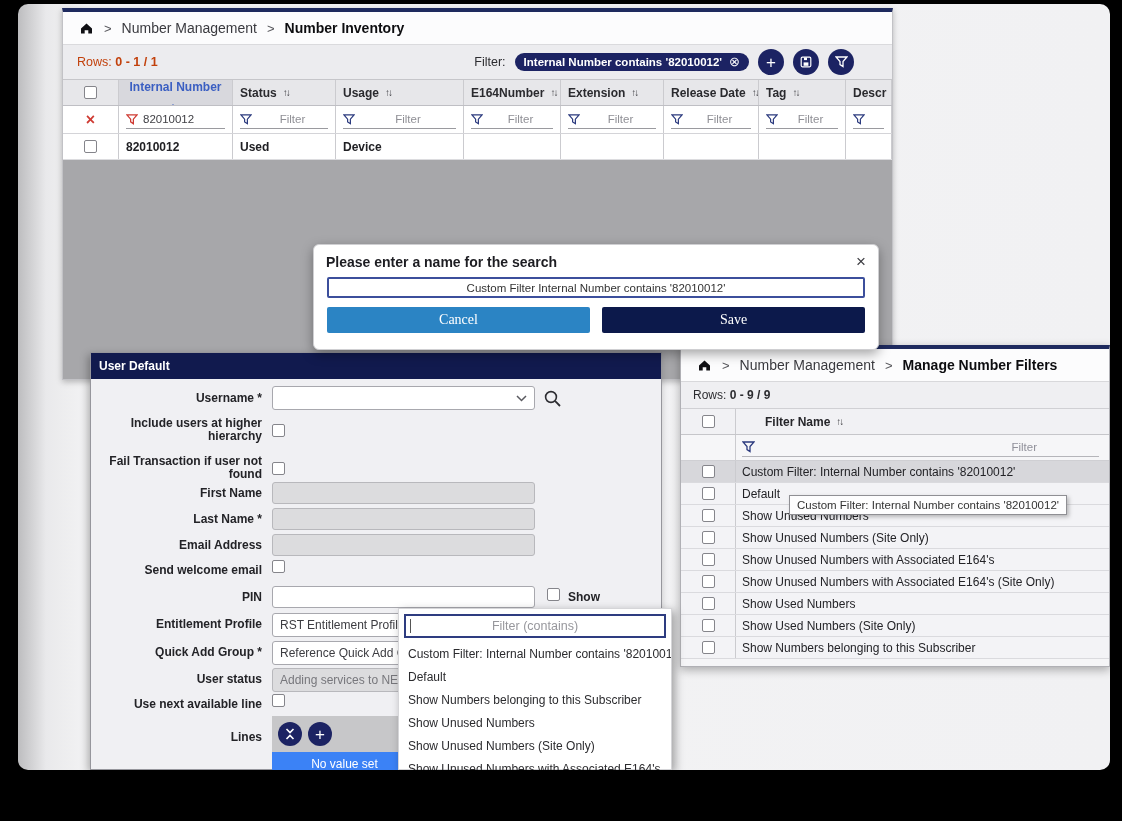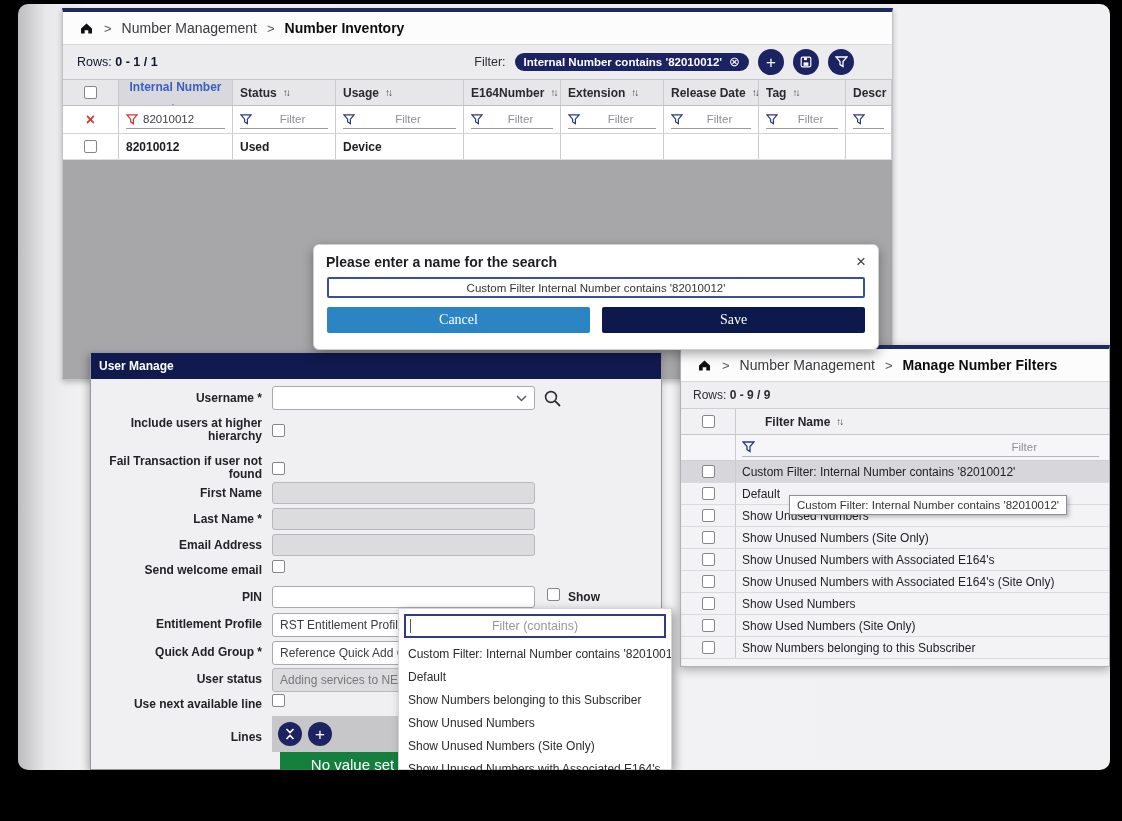--- a/index.html
+++ b/index.html
@@ -18,21 +18,21 @@
   .sorticon { font-size:10px; color:#3b3b40; letter-spacing:-2px; }
   svg { display:block; }
 
   
   .win-top { position:absolute; left:44px; top:4px; width:831px; height:372px; z-index:10;
              background:#fff; border:1px solid #c2c2c6; border-top:4px solid #1e2a5e;
              box-shadow:0 2px 6px rgba(0,0,0,.25); display:flex; flex-direction:column; }
   .win-top .crumb { height:32px; }
   .toolbar { height:36px; background:#ececef; border-top:1px solid #dadadd; border-bottom:1px solid #c6c6ca;
              display:flex; align-items:center; justify-content:space-between; padding:0 14px; }
-  .rowsinfo { font-size:12.5px; color:#0f172a; }
+  .rowsinfo { font-size:12.5px; color:#c2410c; }
   .rowsinfo b { font-weight:bold; }
   .filtergroup { display:flex; align-items:center; gap:9px; margin-right:24px; }
   .filtergroup .flabel { font-size:12.5px; color:#2c2c30; }
   .pill { background:#1c2363; color:#fff; border-radius:12px; font-size:11.5px; font-weight:bold;
           padding:3px 9px; display:flex; align-items:center; gap:7px; }
   .pill .x { font-size:13px; font-weight:normal; line-height:10px; }
   .cbtn { width:26px; height:26px; border-radius:50%; background:#1c2363; color:#fff;
           display:flex; align-items:center; justify-content:center; border:none; }
   .cbtn.plus { font-size:17px; line-height:17px; }
   .tgrid { display:grid; grid-template-columns:56px 114px 103px 128px 97px 103px 95px 87px 1fr; }
@@ -75,22 +75,22 @@
   .ud .udbody { position:relative; height:392px; }
   .udlabel { position:absolute; left:8px; width:163px; text-align:right; font-size:12px; font-weight:bold; color:#232327; line-height:13px; }
   .fld { position:absolute; left:181px; width:263px; background:#fff; border:1px solid #a8a8ae; border-radius:3px;
          height:24px; display:flex; align-items:center; padding:0 7px; font-size:12px; color:#3c3c41; }
   .fld.dis { background:#dcdcde; border-color:#b8b8bc; color:#77777c; }
   .fld .chev { margin-left:auto; }
   .pinrow { height:22px; }
   .lines-bar { position:absolute; left:181px; top:337px; width:145px; height:36px; background:#c7c7c9;
                display:flex; align-items:center; gap:6px; padding:0 6px; }
   .lines-bar .cbtn { width:24px; height:24px; }
-  .novalue { position:absolute; left:189px; top:373px; width:145px; height:24px; background:#15803d;
-             color:#fff; font-size:15px; display:flex; align-items:center; justify-content:center; }
+  .novalue { position:absolute; left:181px; top:373px; width:145px; height:24px; background:#3b82f6;
+             color:#fff; font-size:12px; display:flex; align-items:center; justify-content:center; }
 
   
   .dd { position:absolute; left:380px; top:604px; width:274px; height:162px; z-index:60;
         background:#fff; box-shadow:3px 3px 9px rgba(0,0,0,.35); border:1px solid #d5d5d8; }
   .dd input { position:absolute; left:5px; top:5px; width:262px; height:24px; border:2px solid #2e3c80;
               text-align:center; font-size:12.5px; color:#333; font-family:"Liberation Sans",sans-serif; }
   .dd input::placeholder { color:#97979c; }
   .dd .caret { position:absolute; left:11px; top:10px; width:1px; height:14px; background:#555; }
   .dd ul { position:absolute; top:34px; left:0; right:0; list-style:none; }
   .dd li { height:23px; line-height:23px; padding-left:9px; font-size:12px; color:#2b2b2e;
@@ -315,21 +315,21 @@
       <button class="dclose">×</button>
     </div>
     <input type="text" value="Custom Filter Internal Number contains '82010012'" style="">
     <div class="btnrow">
       <button class="btn-cancel">Cancel</button>
       <button class="btn-save">Save</button>
     </div>
   </div>
 
   <div class="ud">
-    <div class="udhead">User Manage</div>
+    <div class="udhead">User Default</div>
     <div class="udbody">
 
       <div class="udlabel" style="top:13px">Username *</div>
       <div class="fld" style="top:7px">
         <span></span>
         <span class="chev">
             <svg width="11" height="7" viewBox="0 0 11 7">
               <polyline points="1,1 5.5,5.5 10,1" fill="none" stroke="#5a5a60" stroke-width="1.5"></polyline>
             </svg>
           </span>

